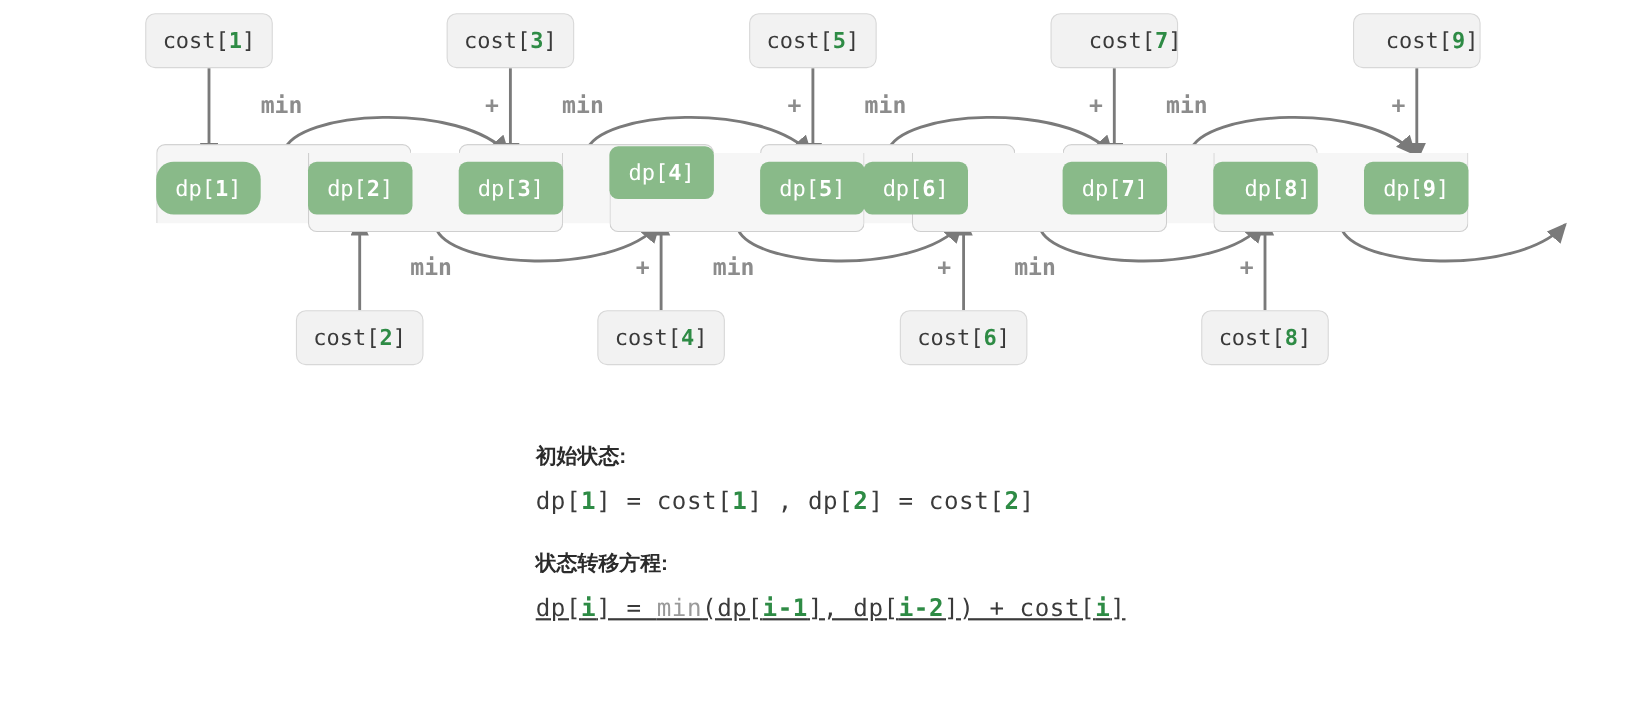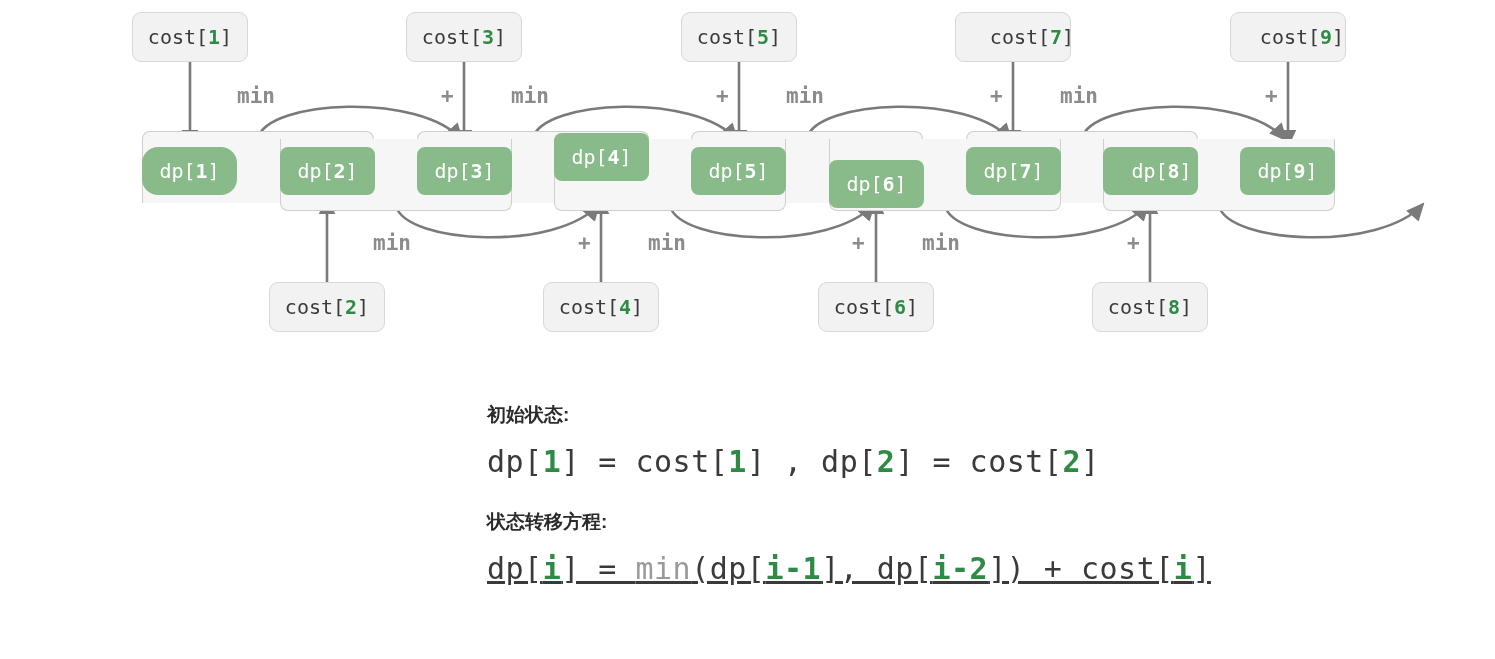--- a/index.html
+++ b/index.html
@@ -105,21 +105,21 @@
   .f-heading {
     font-family: "Liberation Sans", "DejaVu Sans", sans-serif;
     font-size: 19px;
     font-weight: bold;
     color: #2b2b2b;
     margin: 0 0 16px 0;
     white-space: pre;
   }
   .f-expr {
     font-family: "DejaVu Sans Mono", "Liberation Mono", monospace;
-    font-size: 30px;
+    font-size: 22px;
     color: #3a3a3a;
     margin: 0 0 30px 0;
     white-space: pre;
     letter-spacing: 0.5px;
   }
   .f-expr:last-child { margin-bottom: 0; text-decoration: underline; }
   .g { color: #2e8b45; font-weight: bold; }
   .gray { color: #9a9a9a; }
 </style>
 </head>
@@ -172,21 +172,21 @@
   <div class="node cost-box" style="left:406px; top:12px;"><span>cost[<span class="idx">3</span>]</span></div>
   <div class="node cost-box" style="left:681px; top:12px;justify-content:center;"><span>cost[<span class="idx">5</span>]</span></div>
   <div class="node cost-box" style="left:955px; top:12px;padding-left:38px;"><span>cost[<span class="idx">7</span>]</span></div>
   <div class="node cost-box" style="left:1230px; top:12px;padding-left:28px;"><span>cost[<span class="idx">9</span>]</span></div>
 
   <div class="node dp-box" style="left:142px; top:147px;border-radius:16px;"><span>dp[<span class="idx">1</span>]</span></div>
   <div class="node dp-box" style="left:280px; top:147px;"><span>dp[<span class="idx">2</span>]</span></div>
   <div class="node dp-box" style="left:417px; top:147px;"><span>dp[<span class="idx">3</span>]</span></div>
   <div class="node dp-box" style="left:554px; top:133px;"><span>dp[<span class="idx">4</span>]</span></div>
   <div class="node dp-box" style="left:691px; top:147px;"><span>dp[<span class="idx">5</span>]</span></div>
-  <div class="node dp-box" style="left:829px; top:147px;margin-top:13px;"><span>dp[<span class="idx">6</span>]</span></div>
+  <div class="node dp-box" style="left:785px; top:147px;"><span>dp[<span class="idx">6</span>]</span></div>
   <div class="node dp-box" style="left:966px; top:147px;"><span>dp[<span class="idx">7</span>]</span></div>
   <div class="node dp-box" style="left:1103px; top:147px;padding-left:22px;"><span>dp[<span class="idx">8</span>]</span></div>
   <div class="node dp-box" style="left:1240px; top:147px;"><span>dp[<span class="idx">9</span>]</span></div>
 
   <div class="node cost-box" style="left:269px; top:282px;"><span>cost[<span class="idx">2</span>]</span></div>
   <div class="node cost-box" style="left:543px; top:282px;"><span>cost[<span class="idx">4</span>]</span></div>
   <div class="node cost-box" style="left:818px; top:282px;"><span>cost[<span class="idx">6</span>]</span></div>
   <div class="node cost-box" style="left:1092px; top:282px;"><span>cost[<span class="idx">8</span>]</span></div>
 
   <span class="op-label" style="left:237px; top:84px;">min</span>

